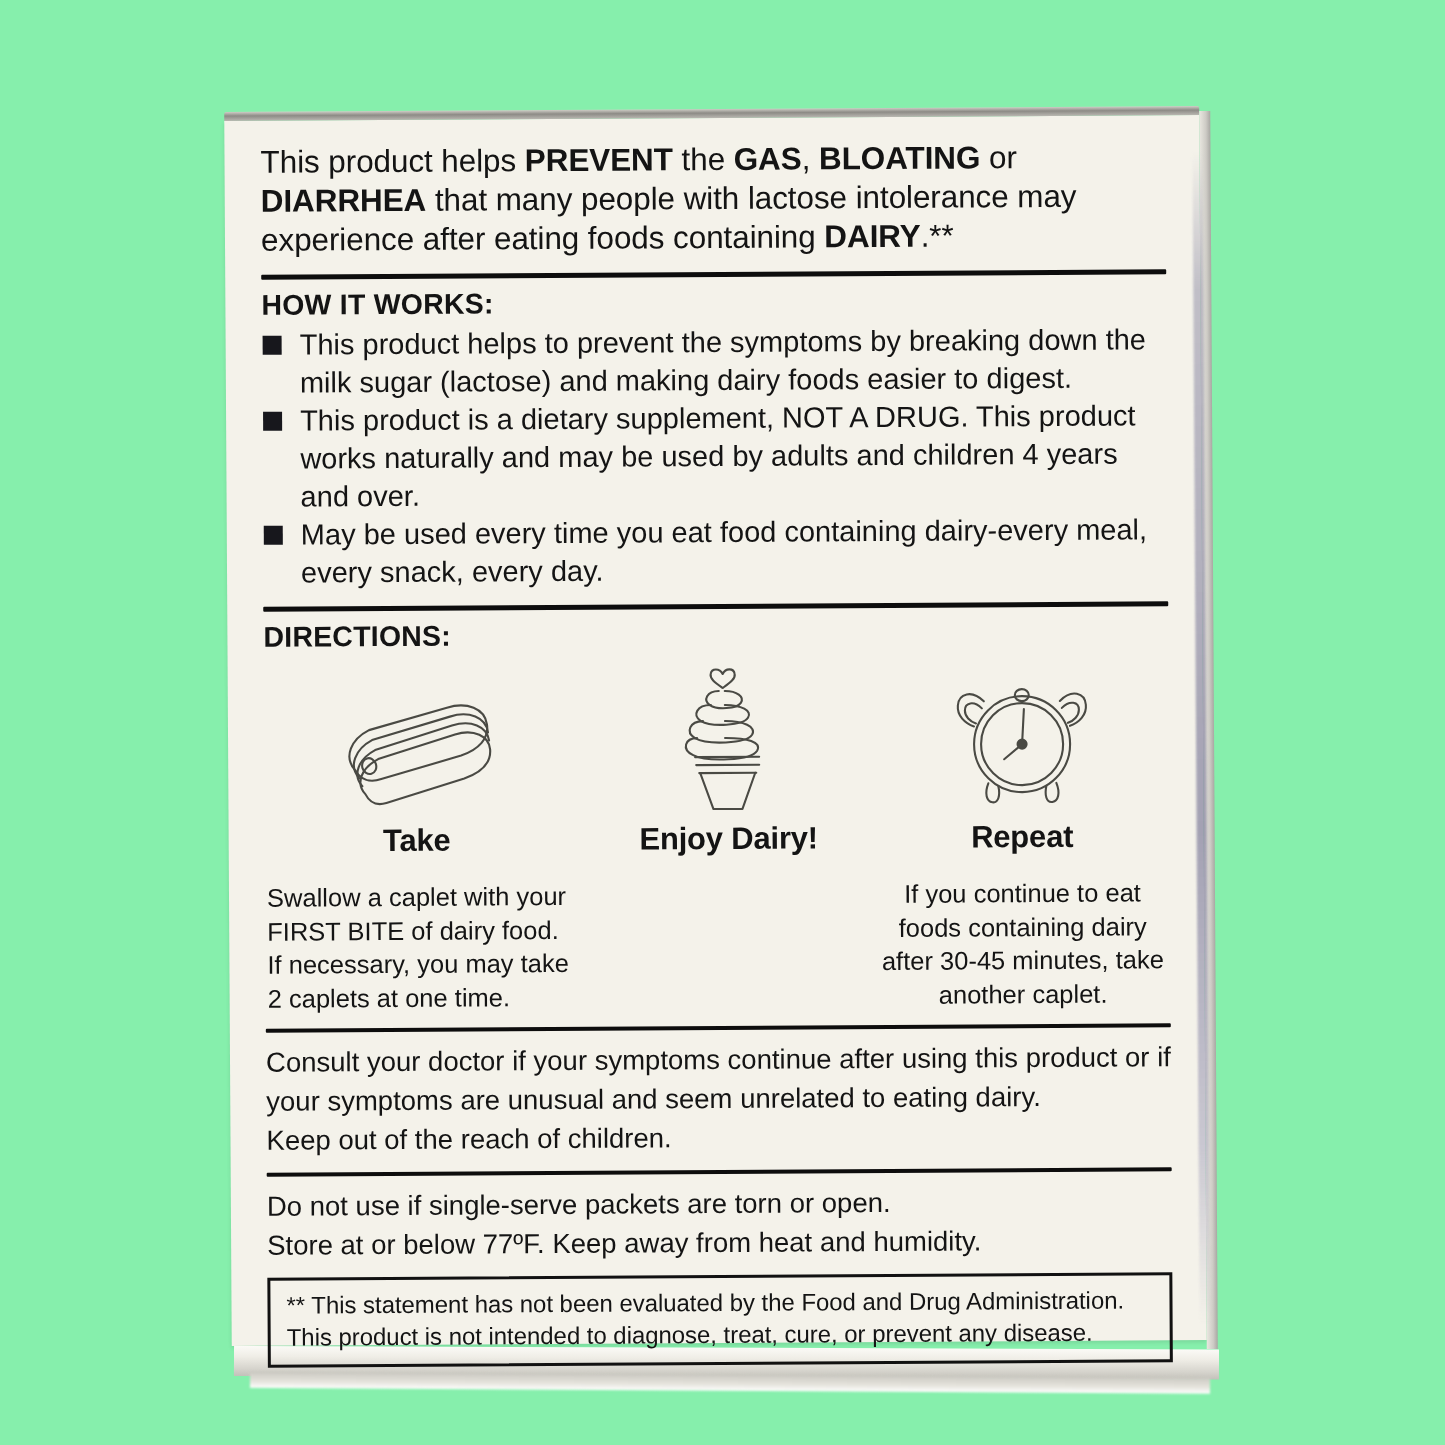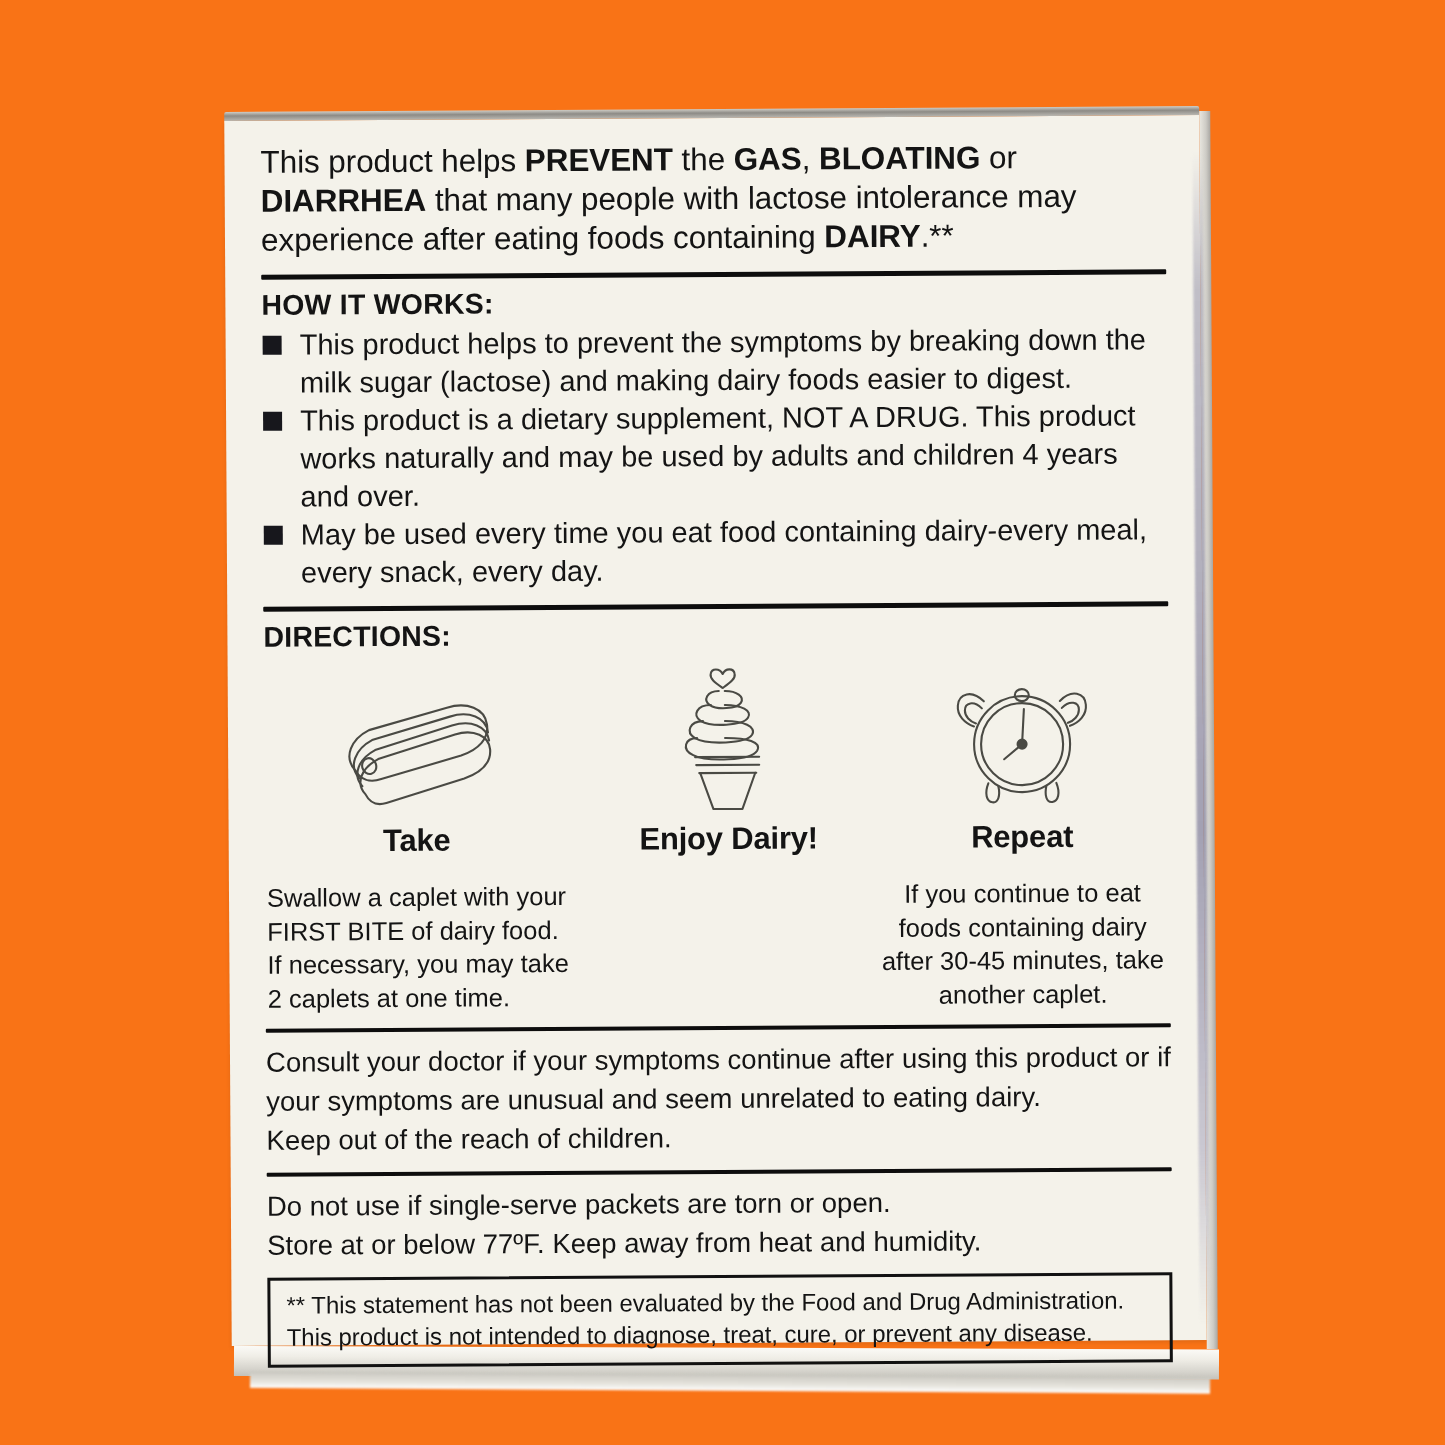--- a/index.html
+++ b/index.html
@@ -13,21 +13,21 @@
   body {
     font-family: "Liberation Sans", sans-serif;
     -webkit-font-smoothing: antialiased;
   }
 
   
   #stage {
     position: relative;
     width: 1445px;
     height: 1445px;
-    background: #f97316;
+    background: #86efac;
   }
 
   
   #carton {
     position: absolute;
     left: 228px;
     top: 118px;
     width: 975px;
     height: 1225px;
     background: #f4f2ea;

